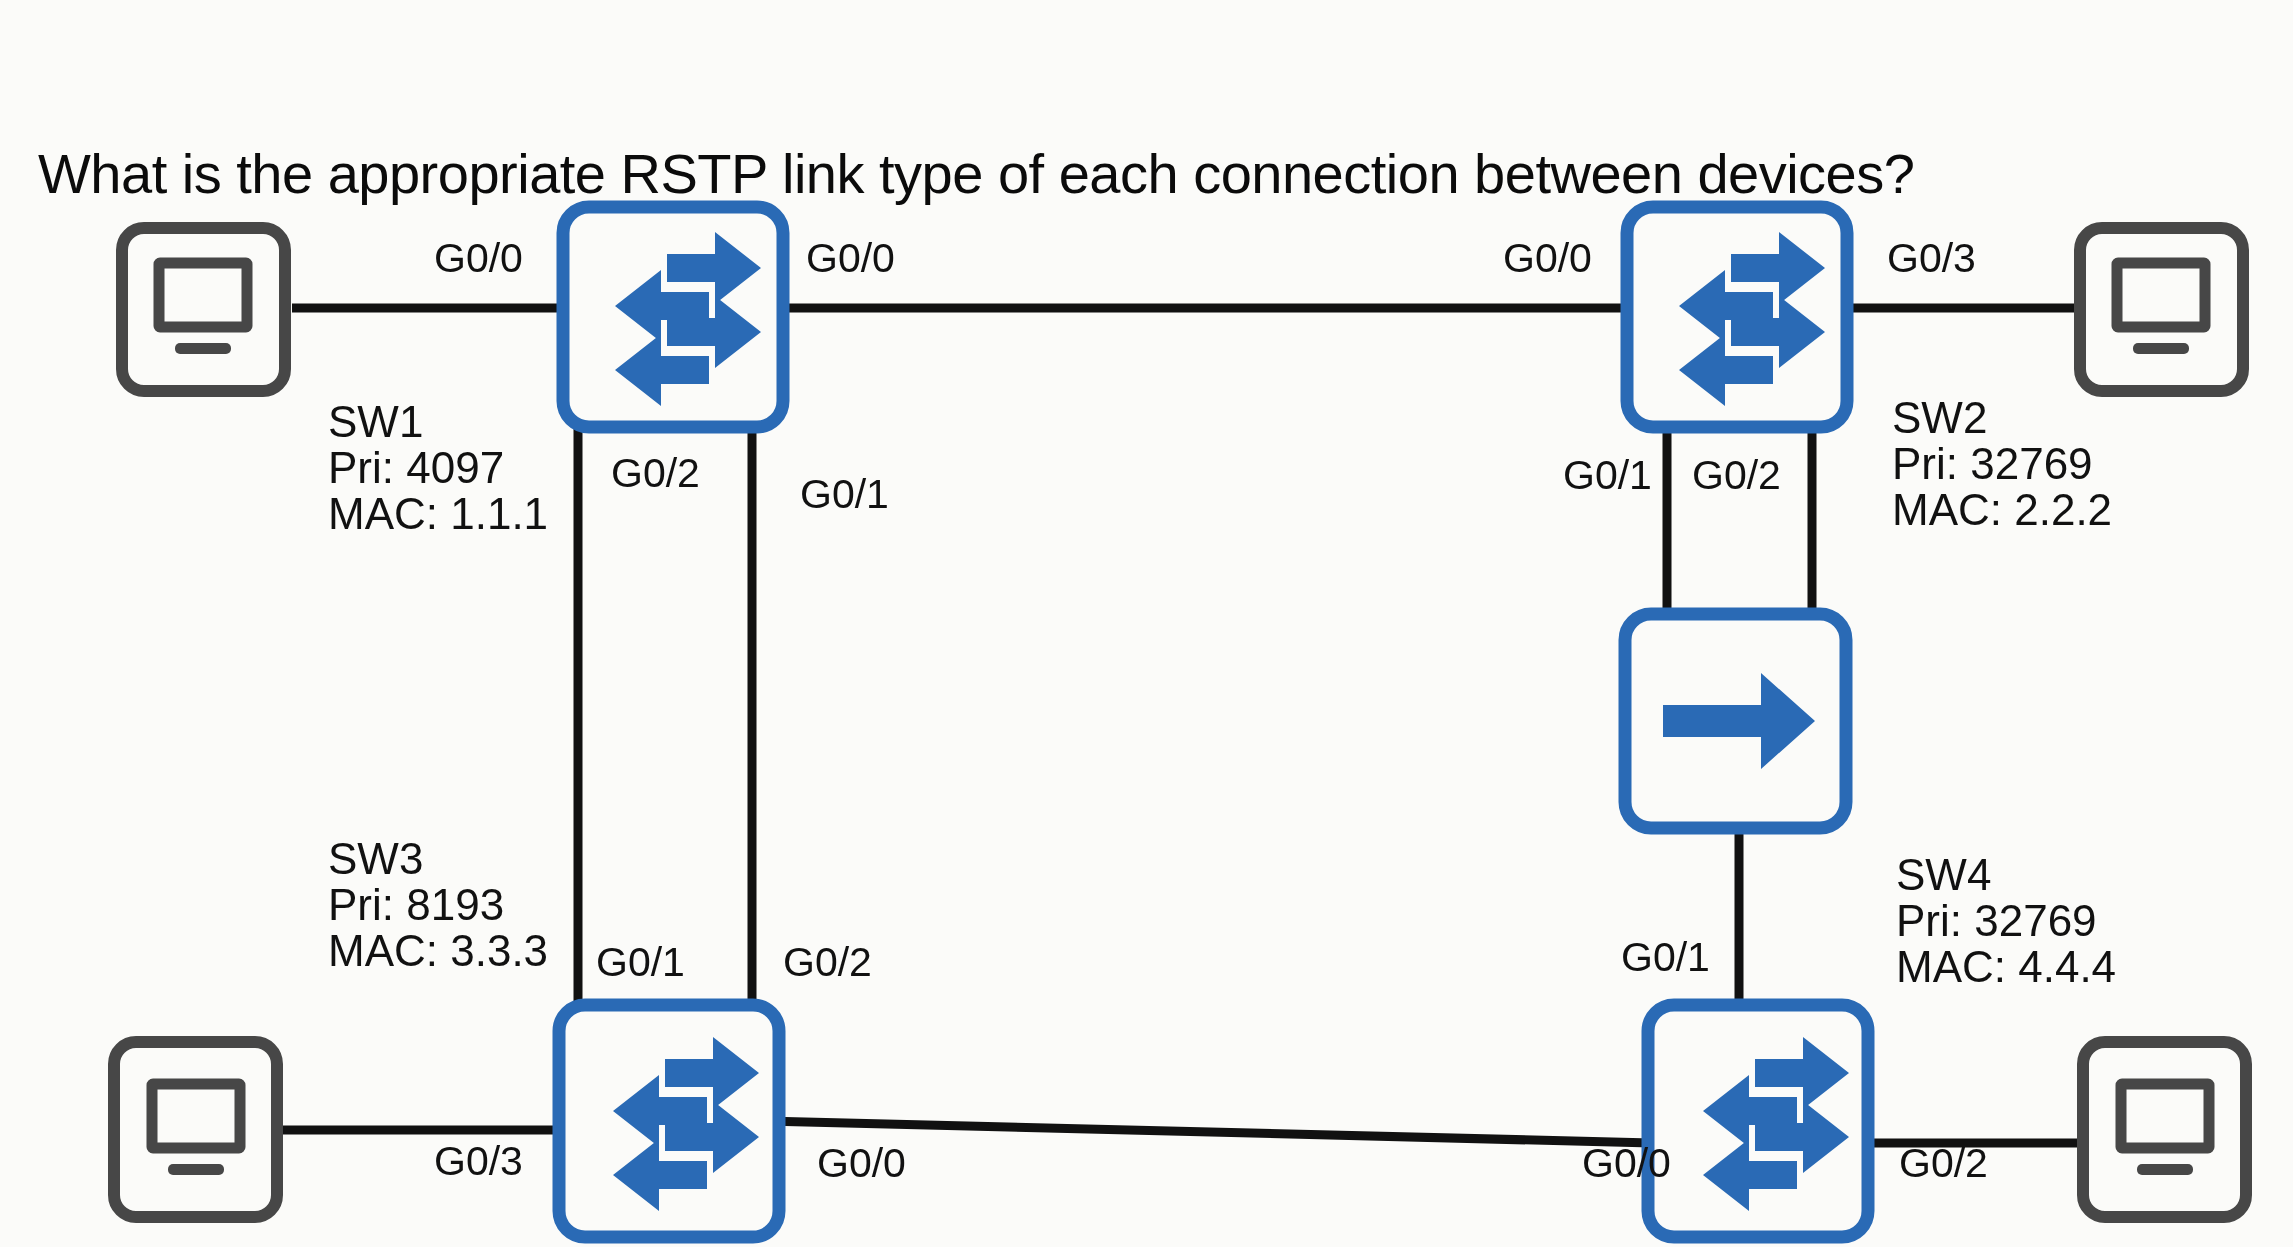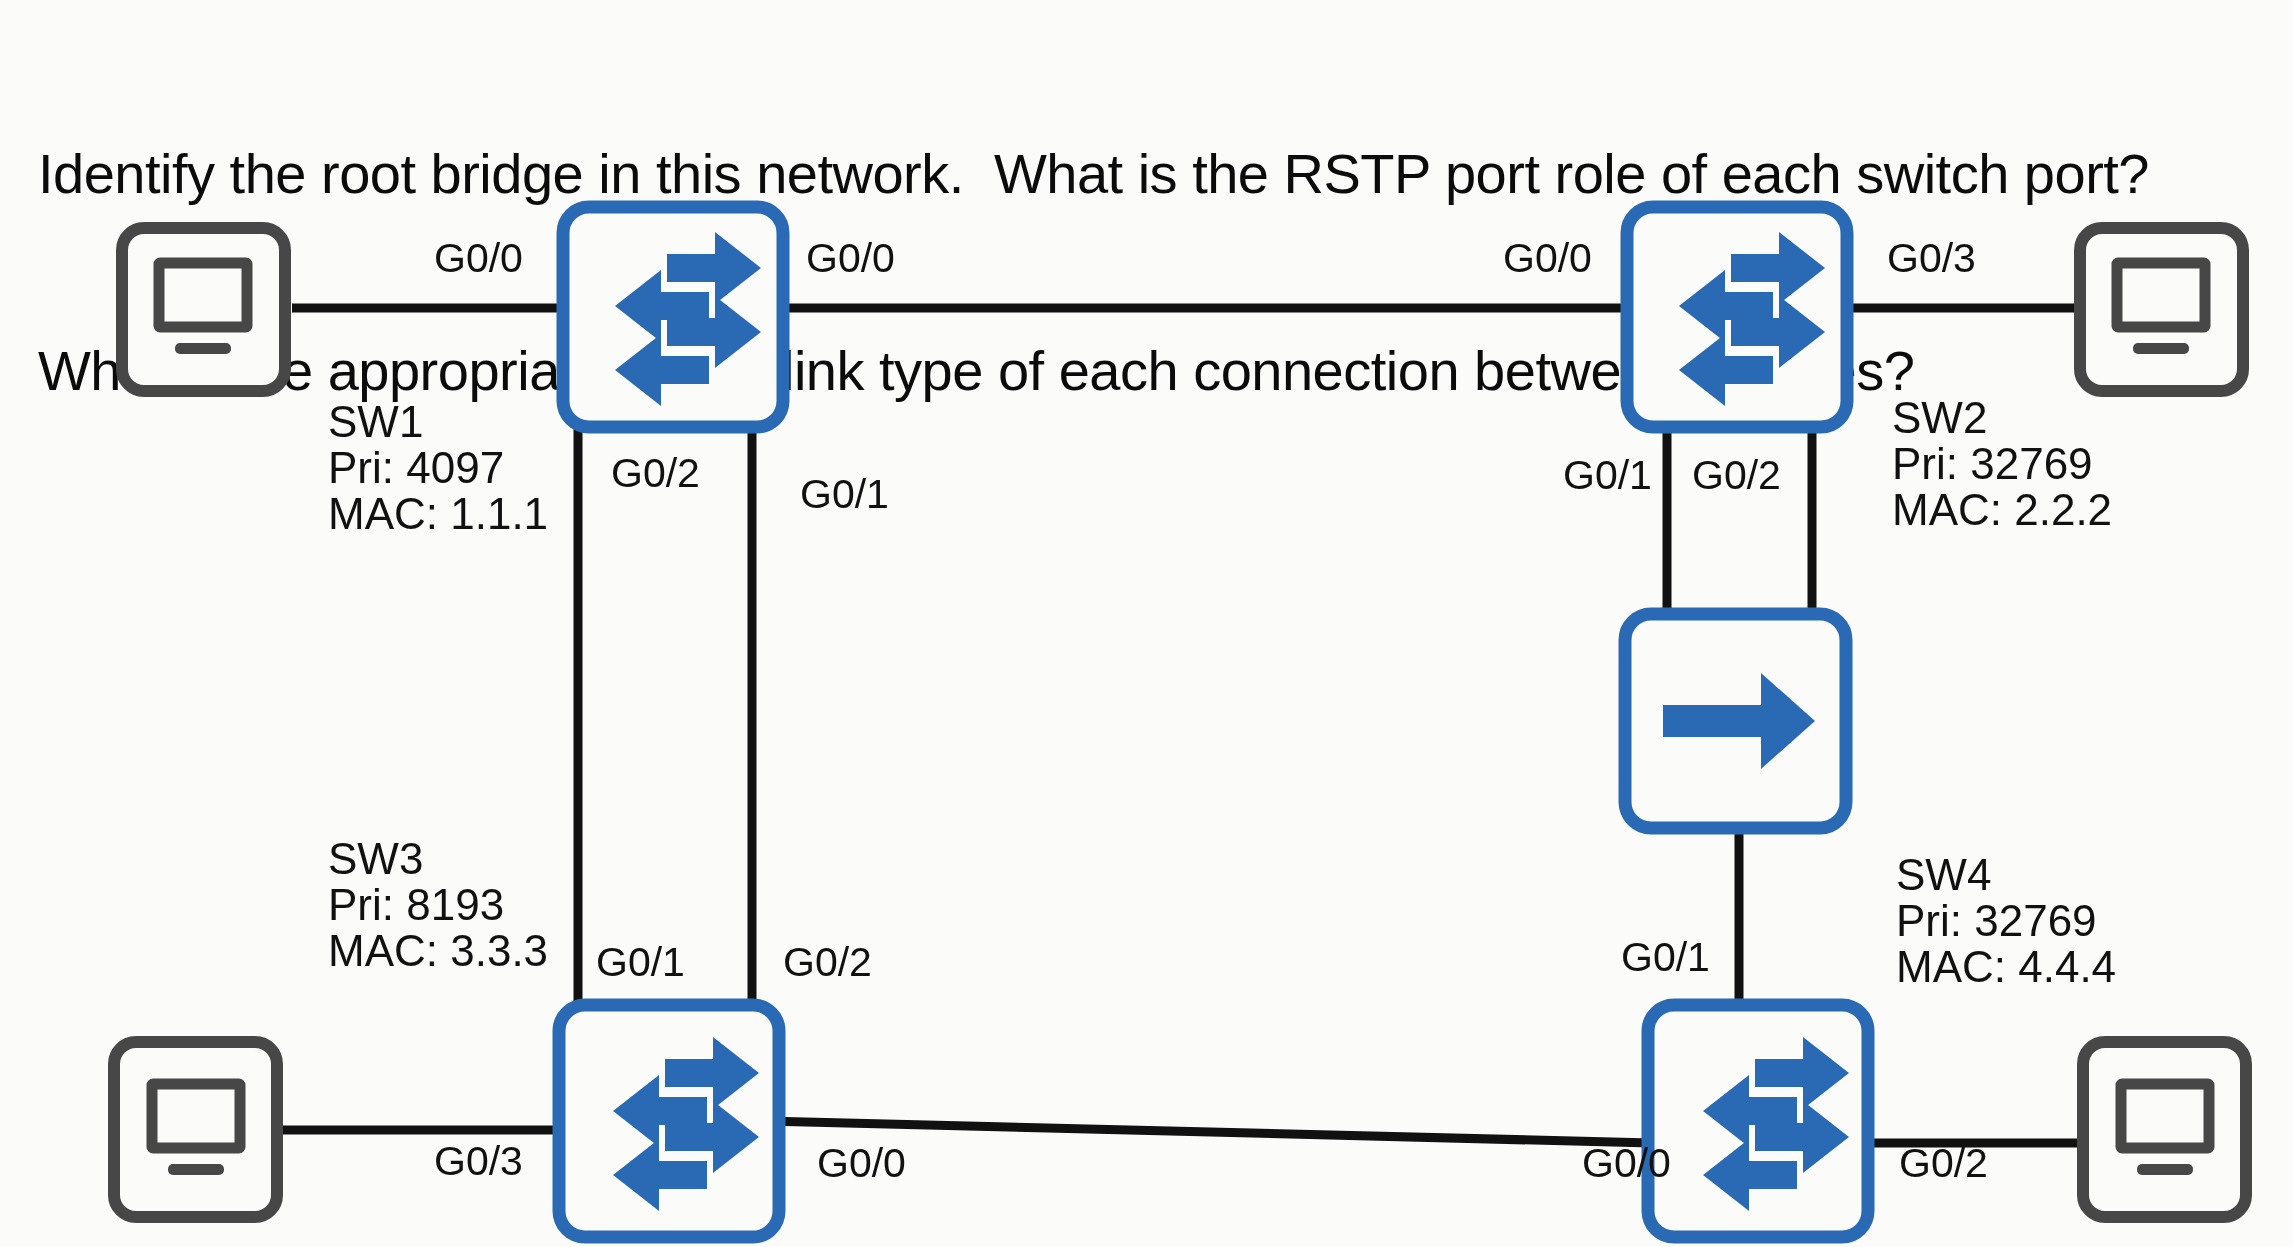--- a/index.html
+++ b/index.html
@@ -47,21 +47,20 @@
   .glyph-blue  { fill: #2a6ab5; }
   .pc-screen   { fill: none; stroke: #474747; stroke-width: 11; }
   .pc-base     { fill: #474747; }
 </style>
 </head>
 <body>
 
 <div id="page">
 
   <div id="title">
-    <span class="tline">Identify the root bridge in this network.  What is the RSTP port role of each switch port?</span>
     <span class="tline">What is the appropriate RSTP link type of each connection between devices?</span>
   </div>
 
   <svg id="canvas" viewBox="0 0 2293 1247">
 
     <defs>
 
       <g id="switch-glyph">
 
         <path class="glyph-blue" d="M -2,-58 L 46,-58 L 46,-80 L 92,-44 L 46,-8 L 46,-30 L -2,-30 Z"></path>

